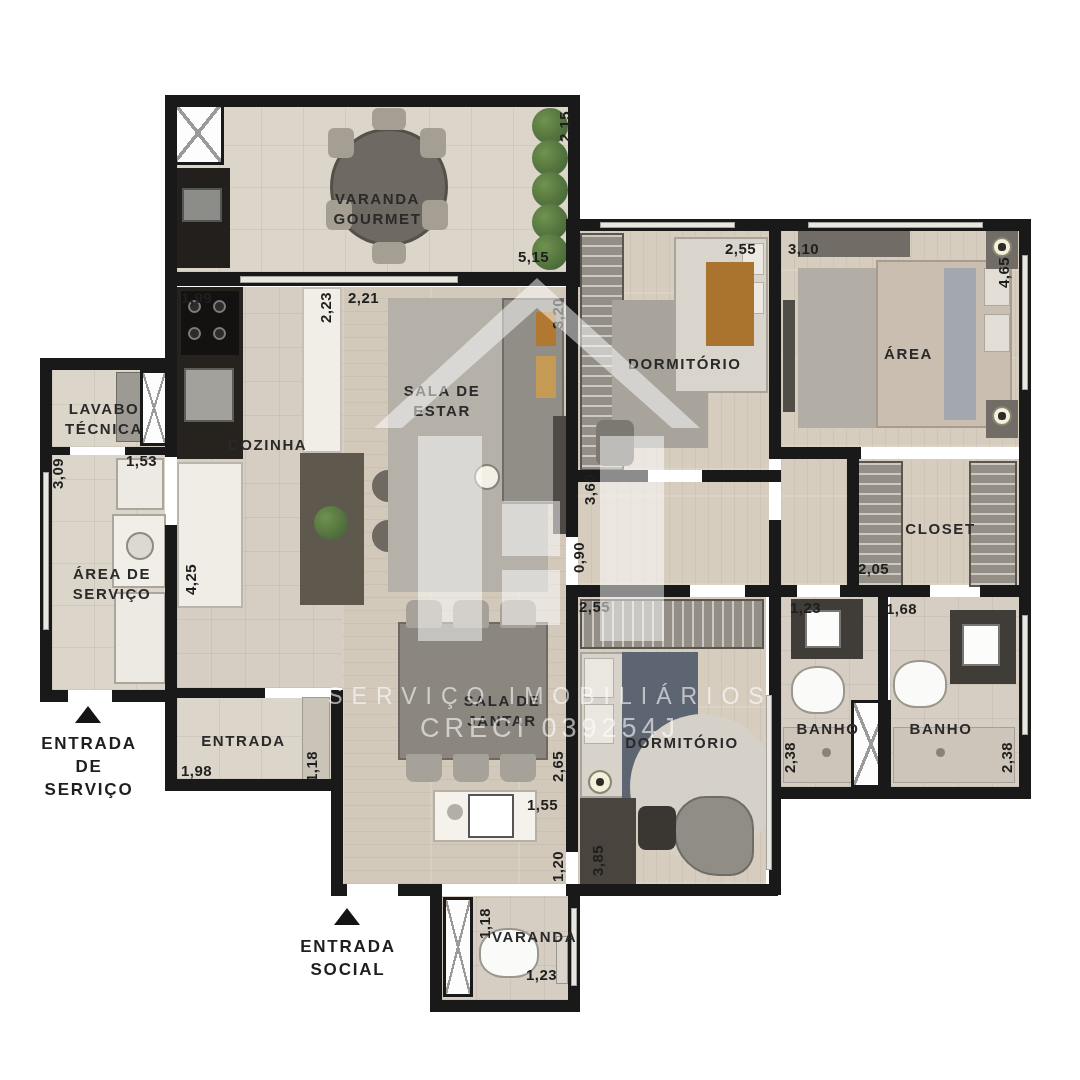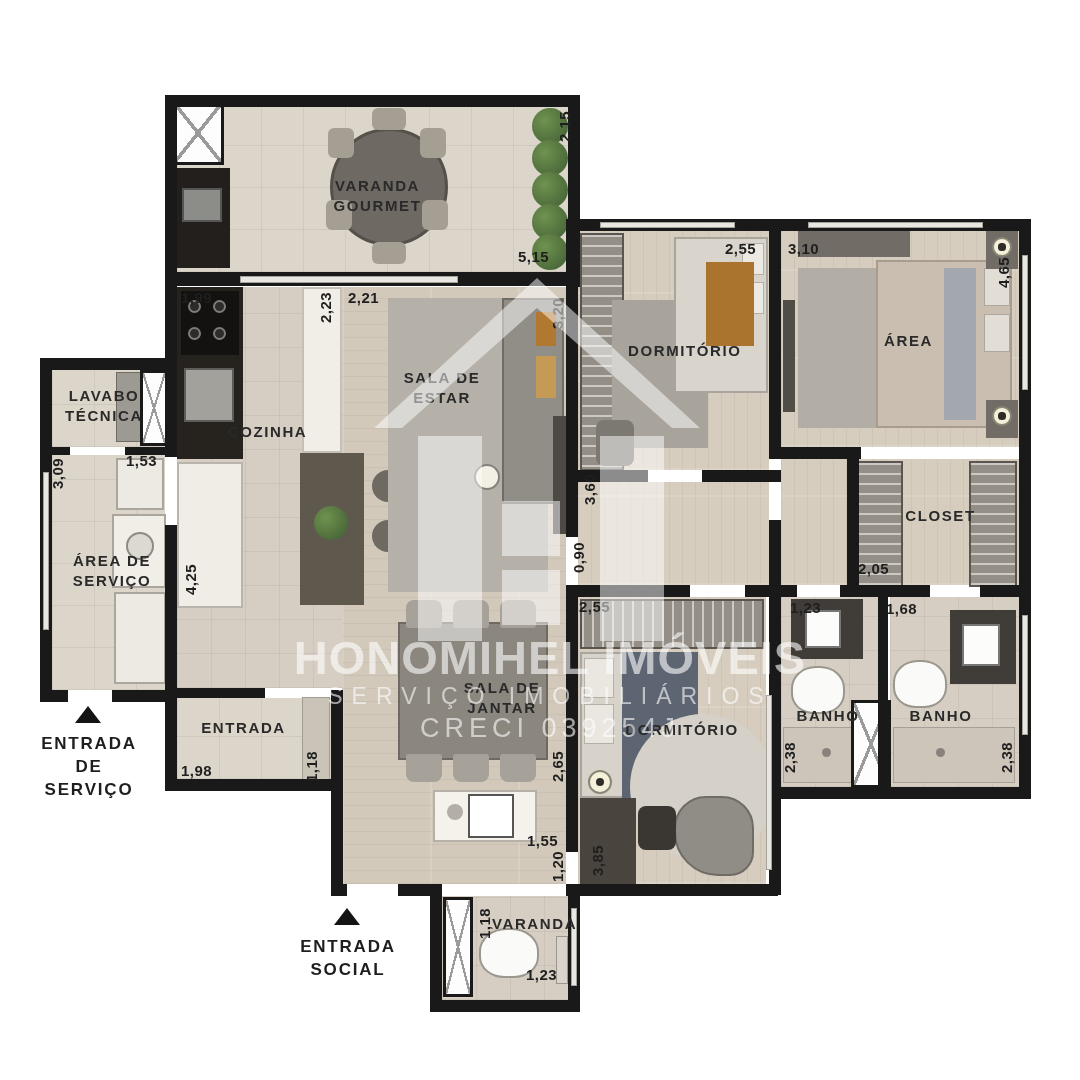--- a/index.html
+++ b/index.html
@@ -13,21 +13,21 @@
   .wood2{background:#d6cdbf;background-image:repeating-linear-gradient(90deg,rgba(0,0,0,0.045) 0 1px,transparent 1px 13px),repeating-linear-gradient(0deg,rgba(255,255,255,0.12) 0 2px,transparent 2px 88px);}
   .furn{position:absolute;z-index:10;box-sizing:border-box;}
   .xbox{position:absolute;z-index:12;background:#fdfdfd;border:3px solid #191919;box-sizing:border-box;background-image:linear-gradient(to top right,transparent 47.5%,#9a9a9a 47.5% 52.5%,transparent 52.5%),linear-gradient(to bottom right,transparent 47.5%,#9a9a9a 47.5% 52.5%,transparent 52.5%);}
   .wrdv{background:#938f87;border:2px solid #5a564f;background-image:repeating-linear-gradient(180deg,#cdc9c2 0 2px,transparent 2px 10px);}
   .wrdh{background:#938f87;border:2px solid #5a564f;background-image:repeating-linear-gradient(90deg,#cdc9c2 0 2px,transparent 2px 10px);}
   .lamp{position:absolute;z-index:13;border-radius:50%;background:#f4f0da;border:2px solid #8a8776;box-sizing:border-box;}
   .lamp::after{content:"";position:absolute;inset:28%;border-radius:50%;background:#2e2c28;}
   .toilet{position:absolute;z-index:12;background:#fafaf8;border:2px solid #9a978f;border-radius:46% 46% 42% 42%;box-sizing:border-box;}
   .plant{position:absolute;z-index:12;border-radius:50%;background:radial-gradient(circle at 35% 35%,#6f924f,#3f5c33);}
   .burner{position:absolute;z-index:13;width:13px;height:13px;border:2px solid #7d7d7d;border-radius:50%;background:#2e2b28;box-sizing:border-box;}
-  .lbl{position:absolute;z-index:40;color:#2a2a2a;font-size:15px;font-weight:700;letter-spacing:1.6px;text-align:center;line-height:1.3;}
+  .lbl{position:absolute;z-index:40;color:#2a2a2a;font-size:15px;font-weight:700;letter-spacing:1.6px;text-align:center;line-height:1.3;margin-top:13px;}
   .dim{position:absolute;z-index:40;color:#1f1f1f;font-size:15px;font-weight:700;letter-spacing:.5px;}
   .dimv{width:40px;text-align:center;transform:rotate(-90deg);}
   .tri{position:absolute;z-index:40;width:0;height:0;border-left:13px solid transparent;border-right:13px solid transparent;border-bottom:17px solid #141414;}
   .entlbl{position:absolute;z-index:40;color:#1e1e1e;font-size:17px;font-weight:700;letter-spacing:1.8px;text-align:center;line-height:1.35;}
   .wm{position:absolute;inset:0;z-index:60;pointer-events:none;}
   .wmtxt{position:absolute;left:225px;width:650px;text-align:center;color:rgba(255,255,255,0.60);font-family:"Liberation Sans",sans-serif;white-space:nowrap;}
   .wm-brand{top:630px;font-size:47px;font-weight:700;letter-spacing:1px;}
   .wm-tag{top:683px;font-size:23px;font-weight:400;letter-spacing:9px;}
   .wm-creci{top:713px;font-size:27px;font-weight:500;letter-spacing:5px;}
   .wm-phone{top:740px;font-size:52px;font-weight:700;letter-spacing:1px;}
@@ -248,32 +248,31 @@
   <div class="dim dimv" style="left:558px;top:549px">0,90</div>
   <div class="dim" style="left:858px;top:560px">2,05</div>
   <div class="dim" style="left:790px;top:599px">1,23</div>
   <div class="dim" style="left:886px;top:600px">1,68</div>
   <div class="dim dimv" style="left:769px;top:749px">2,38</div>
   <div class="dim dimv" style="left:986px;top:749px">2,38</div>
   <div class="dim" style="left:579px;top:598px">2,55</div>
   <div class="dim" style="left:181px;top:762px">1,98</div>
   <div class="dim dimv" style="left:291px;top:758px">1,18</div>
   <div class="dim dimv" style="left:537px;top:758px">2,65</div>
-  <div class="dim" style="left:527px;top:832px">1,55</div>
+  <div class="dim" style="left:527px;top:796px">1,55</div>
   <div class="dim dimv" style="left:537px;top:858px">1,20</div>
   <div class="dim dimv" style="left:577px;top:852px">3,85</div>
   <div class="dim dimv" style="left:464px;top:915px">1,18</div>
   <div class="dim" style="left:526px;top:966px">1,23</div>
 
   <div class="wm">
     <svg style="position:absolute;left:372px;top:276px" width="330" height="368" viewBox="0 0 330 368">
       <path d="M165,2 L328,152 L300,152 L165,32 L30,152 L2,152 Z" fill="rgba(255,255,255,0.5)"></path>
       <rect x="46" y="160" width="64" height="205" fill="rgba(255,255,255,0.5)"></rect>
       <rect x="228" y="160" width="64" height="205" fill="rgba(255,255,255,0.5)"></rect>
       <rect x="130" y="225" width="58" height="55" fill="rgba(255,255,255,0.5)"></rect>
       <rect x="130" y="294" width="58" height="55" fill="rgba(255,255,255,0.5)"></rect>
     </svg>
-    <div class="wmtxt wm-brand">HONOMIHEL IMÓVEIS</div>
     <div class="wmtxt wm-tag">SERVIÇO IMOBILIÁRIOS</div>
     <div class="wmtxt wm-creci">CRECI 039254J</div>
   </div>
 
 </div>
 
 </body></html>

